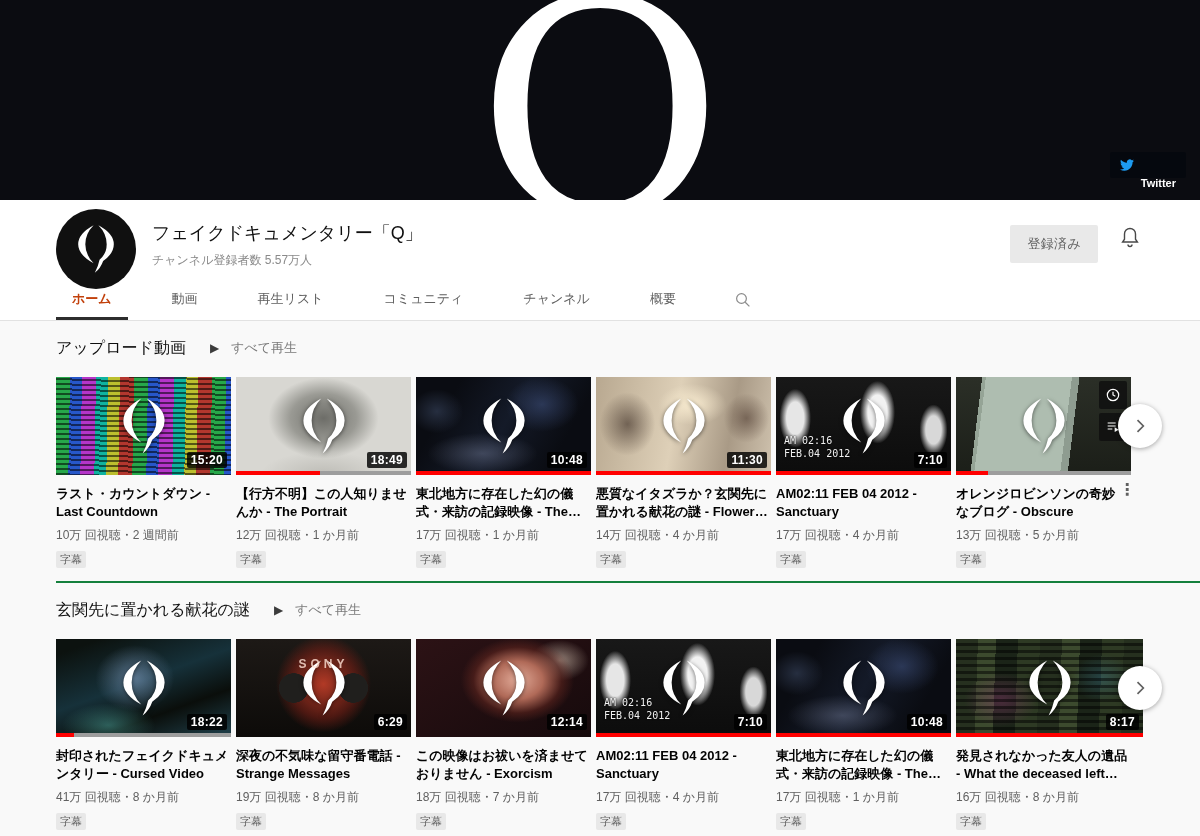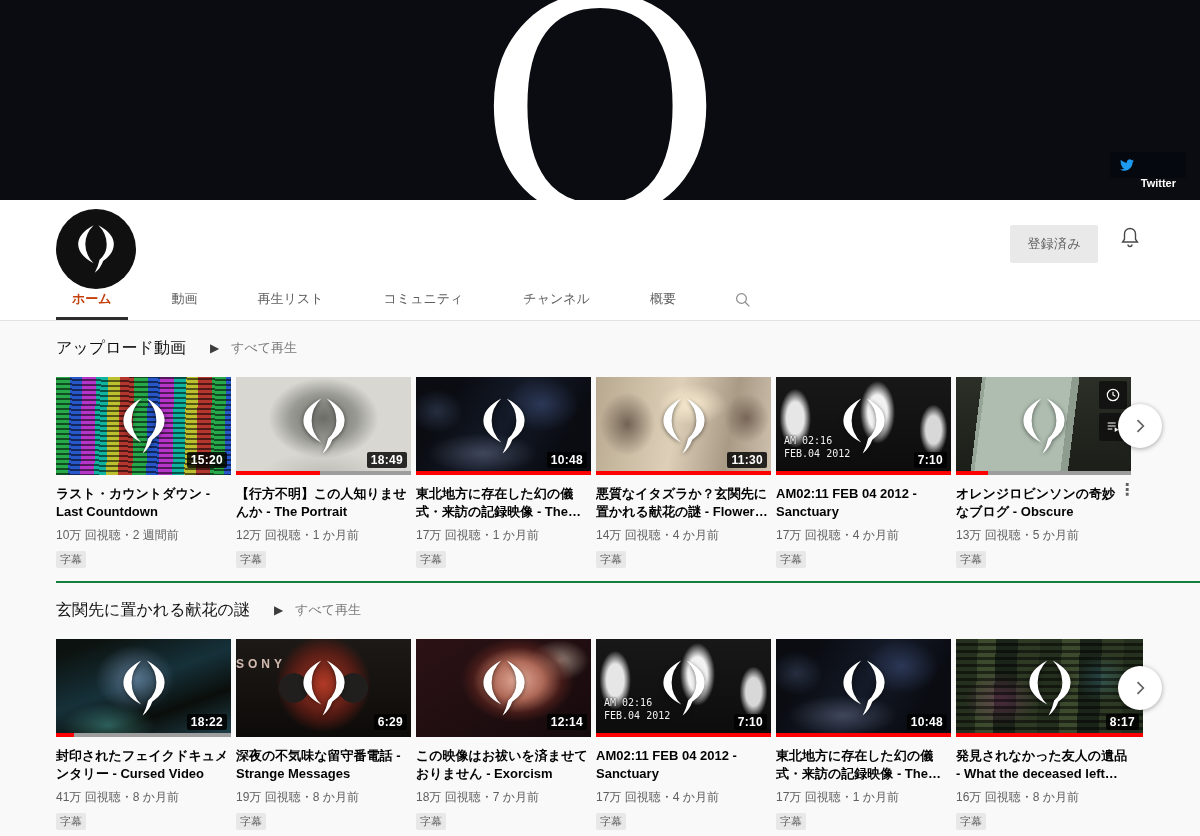--- a/index.html
+++ b/index.html
@@ -67,21 +67,21 @@
   .vbadge{display:inline-block;margin-top:7px;background:#e8e8e8;color:#606060;font-size:11px;
           padding:1px 4px;border-radius:2px;}
 
   .row-arrow{position:absolute;left:1062px;top:27px;width:44px;height:44px;border-radius:50%;
              background:#ffffff;box-shadow:0 1px 5px rgba(0,0,0,.35);display:flex;align-items:center;
              justify-content:center;cursor:pointer;z-index:6;}
 
   
   .ov-vhs{position:absolute;left:8px;bottom:15px;font-family:"DejaVu Sans Mono","Liberation Mono",monospace;
           font-size:10px;line-height:13px;color:#f1f1f1;white-space:pre-line;text-shadow:0 0 2px #000;}
-  .ov-sony{position:absolute;left:0;right:0;top:18px;text-align:left;font-size:12px;font-weight:700;
+  .ov-sony{position:absolute;left:0;right:0;top:18px;text-align:center;font-size:12px;font-weight:700;
            letter-spacing:4px;color:rgba(255,226,214,.8);}
 
   
   .thumb-glitch-rainbow{background-color:#141414;background-image:
     repeating-linear-gradient(2deg, rgba(0,0,0,.55) 0 2px, rgba(0,0,0,0) 2px 5px),
     repeating-linear-gradient(91deg, #27a84a 0 14px, #2757c9 14px 26px, #b535c9 26px 40px, #0fb3a0 40px 52px, #bcbf2e 52px 64px, #b3372e 64px 78px);}
   .thumb-sketch{background-color:#d8d7d2;background-image:
     radial-gradient(ellipse 42% 55% at 50% 42%, #6d6d68 0%, #9a9a94 45%, rgba(216,215,210,0) 75%),
     radial-gradient(ellipse 60% 40% at 50% 100%, #bdbcb6 0%, rgba(216,215,210,0) 60%);}
   .thumb-ritual{background-color:#0b0d13;background-image:
@@ -136,20 +136,24 @@
     </a>
   </div>
 
   <div class="header">
     <div class="avatar">
       <svg width="38" height="50" viewBox="0 0 64 84" fill="#ffffff">
         <path d="M28 2 Q2 16 2 34 Q2 52 28 66 Q14 52 14 34 Q14 16 28 2 Z"></path>
         <path d="M36 2 Q62 16 62 34 Q62 50 44 62 Q40 74 30 82 Q36 70 38 60 Q50 50 50 34 Q50 16 36 2 Z"></path>
       </svg>
     </div>
+    <div class="ch-info">
+      <h1 class="ch-name">フェイクドキュメンタリー「Q」</h1>
+      <div class="ch-subs">チャンネル登録者数 5.57万人</div>
+    </div>
     <div class="actions">
       <button class="sub-btn">登録済み</button>
       <span class="bell">
         <svg width="24" height="24" viewBox="0 0 24 24" fill="none" stroke="#484848" stroke-width="1.4">
           <path d="M12 3.5 C8.9 3.5 6.5 5.9 6.5 9 v5.2 L4.6 17 h14.8 l-1.9-2.8 V9 C17.5 5.9 15.1 3.5 12 3.5 Z"></path>
           <path d="M10 19.5 a2 2 0 0 0 4 0"></path>
         </svg>
       </span>
     </div>
     <nav class="tabbar">

